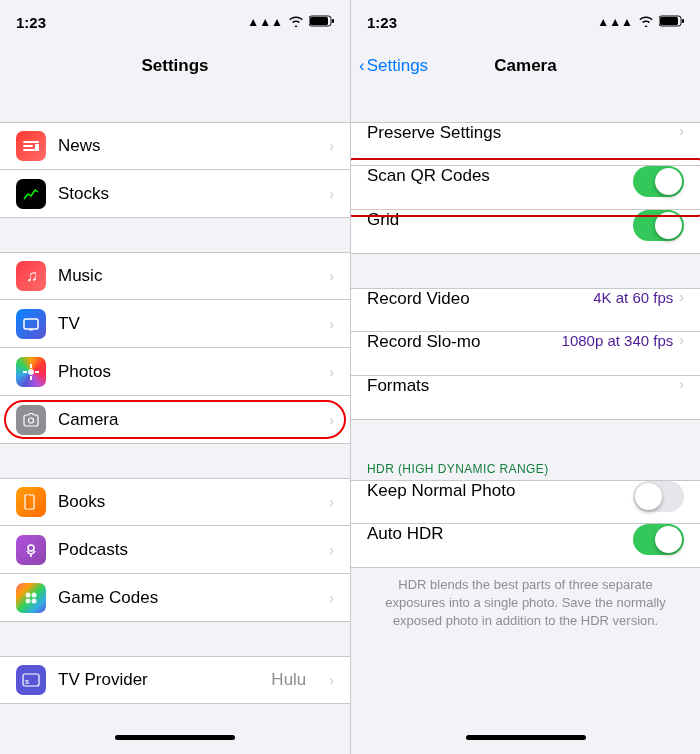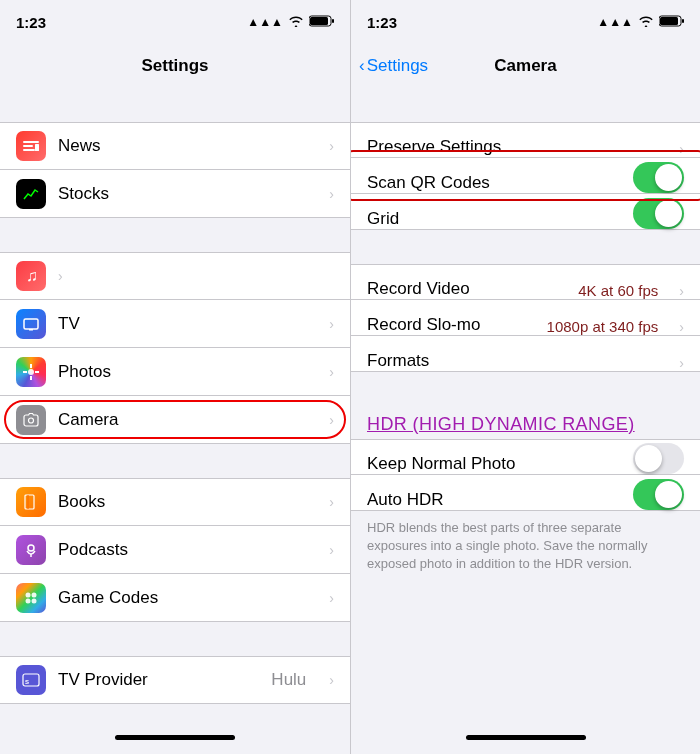--- a/index.html
+++ b/index.html
@@ -175,40 +175,40 @@
       overflow-y: auto;
     }
 
     .cam-section {
       margin-bottom: 0;
     }
 
     .cam-cell {
       background: #fff;
       display: flex;
-      align-items: flex-end;
+      align-items: flex-start;
       padding: 0 16px;
-      height: 36px;
+      height: 44px;
       border-bottom: 0.5px solid #c8c7cc;
       position: relative;
     }
     .cam-cell:first-child {
       border-top: 0.5px solid #c8c7cc;
     }
 
     .cam-label {
       flex: 1;
       font-size: 17px;
       color: #000;
     }
 
     .cam-value {
       font-size: 15px;
-      color: #7f1d1d;
-      margin-right: 21px;
+      color: #4c1d95;
+      margin-right: 6px;
     }
 
     
     .toggle {
       width: 51px;
       height: 31px;
       border-radius: 16px;
       display: flex;
       align-items: center;
       padding: 2px;
@@ -220,32 +220,32 @@
     .toggle-thumb {
       width: 27px;
       height: 27px;
       background: #fff;
       border-radius: 50%;
       box-shadow: 0 2px 4px rgba(0,0,0,0.3);
     }
 
     .section-header {
       padding: 8px 16px 4px;
-      font-size: 18px;
-      color: #a21caf;
+      font-size: 12px;
+      color: #15803d;
       text-transform: uppercase;
       letter-spacing: 0.4px;
-      text-decoration: underline;
     }
 
     .section-footer {
       padding: 8px 16px 16px;
       font-size: 13px;
       color: #8e8e93;
       line-height: 1.4;
+      text-align: center;
     }
 
     .cam-gap { height: 34px; background: #f2f2f7; }
 
     
     .bottom-bar {
       height: 34px;
       background: #f2f2f7;
       display: flex;
       align-items: center;
@@ -314,20 +314,21 @@
     </div>
 
     <div class="cam-gap"></div>
     <div class="section-group">
       <div class="settings-cell">
         <div class="cell-icon icon-music">
           <svg width="18" height="18" viewBox="0 0 18 18">
               <text x="4" y="14" fill="#fff" font-size="16">♫</text>
             </svg>
         </div>
+        <span class="cell-label">Music</span>
         <span class="chevron">›</span>
       </div>
       <div class="settings-cell">
         <div class="cell-icon icon-tv">
           <svg width="18" height="18" viewBox="0 0 18 18">
               <rect x="2" y="4" width="14" height="10" rx="1.5" fill="none" stroke="#fff" stroke-width="1.5"></rect>
               <rect x="7" y="14" width="4" height="1.5" rx="0.5" fill="#fff"></rect>
             </svg>
         </div>
         <span class="cell-label">TV</span>

